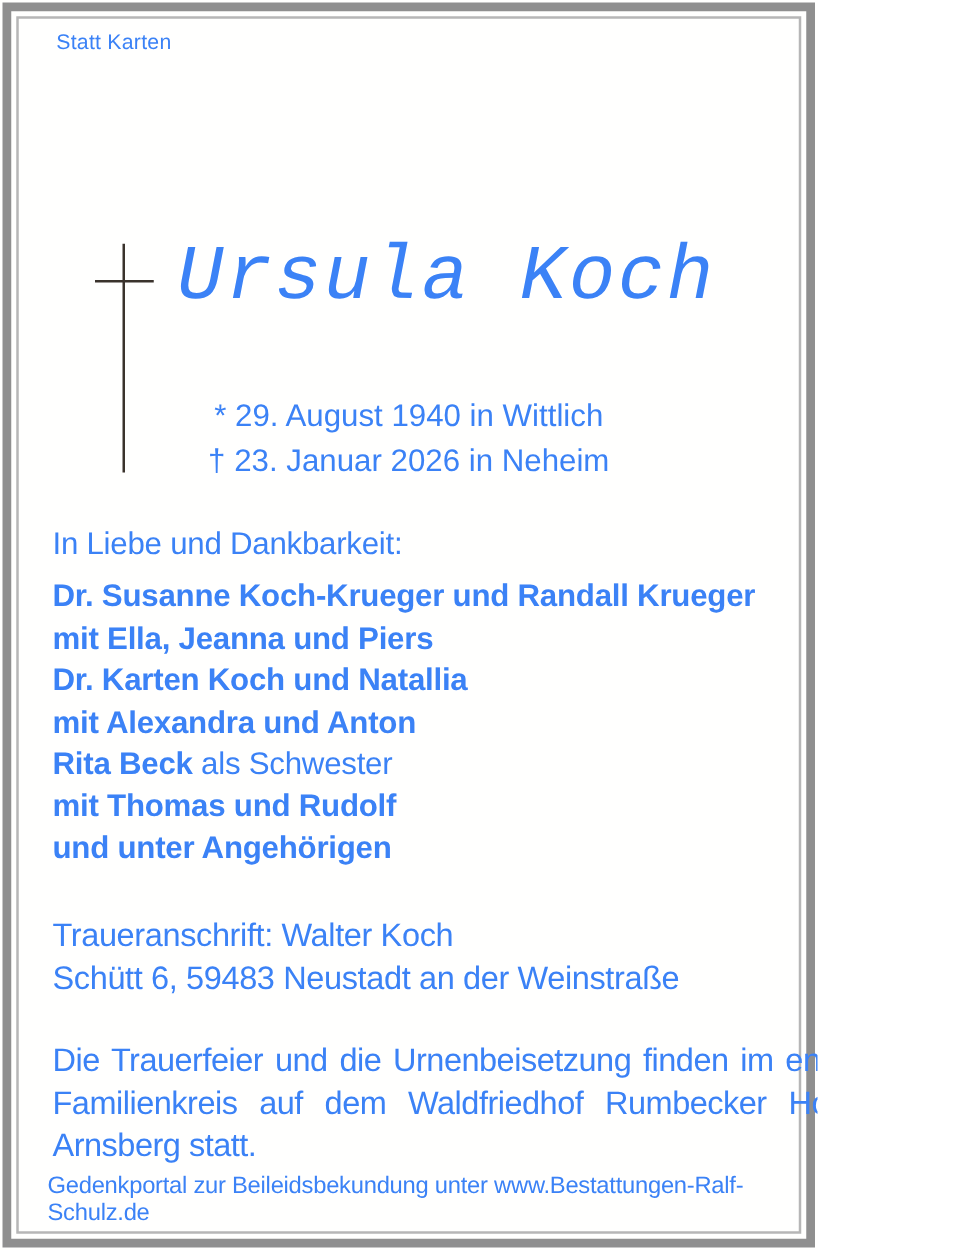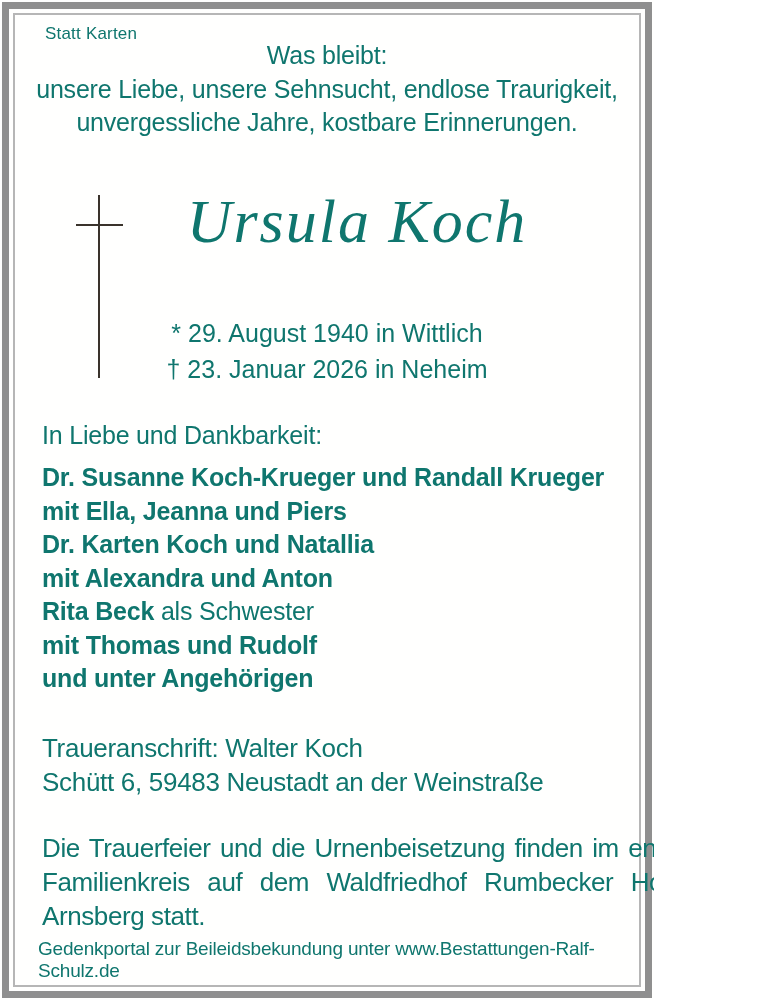--- a/index.html
+++ b/index.html
@@ -7,21 +7,21 @@
   }
   body {
     width: 770px; height: 1000px;
     background: #ffffff;
     font-family: "Liberation Sans", sans-serif;
   }
   .sheet {
     position: relative;
     width: 654px; height: 1000px;
     background: #fffffe;
-    color: #0f766e;
+    color: #3b82f6;
     overflow: hidden;
   }
   
   .frame-band {
     position: absolute; top: 2px; left: 2px; right: 2px; bottom: 2px;
     border: 7px solid #8f8f8f;
     pointer-events: none;
   }
   .frame-line {
     position: absolute; top: 13px; left: 13px; right: 13px; bottom: 13px;
@@ -41,21 +41,21 @@
     position: absolute; left: 98px; top: 195px;
     width: 2px; height: 183px; background: #3a332c;
   }
   .cross-h {
     position: absolute; left: 76px; top: 224px;
     width: 47px; height: 2px; background: #3a332c;
   }
   .name {
     position: absolute; left: 60px; right: 0; top: 186px;
     text-align: center;
-    font-family: Liberation Serif, serif;
+    font-family: Liberation Mono, monospace;
     font-style: italic;
     font-size: 62px;
     letter-spacing: 2px;
   }
   .maiden {
     position: absolute; left: 0; right: 0; top: 283px;
     text-align: center; font-size: 24px;
   }
   .birth {
     position: absolute; left: 0; right: 0; top: 319px;
@@ -92,25 +92,20 @@
 </head>
 <body>
 
 <div class="sheet">
 
   <div class="frame-band"></div>
   <div class="frame-line"></div>
 
   <div class="corner-note">Statt Karten</div>
 
-  <div class="epigraph">
-    <div>Was bleibt:</div>
-    <div>unsere Liebe, unsere Sehnsucht, endlose Traurigkeit,</div>
-    <div>unvergessliche Jahre, kostbare Erinnerungen.</div>
-  </div>
 
   <div>
     <div class="cross-v"></div>
     <div class="cross-h"></div>
   </div>
 
   <div class="name">Ursula Koch</div>
   <div class="birth">* 29. August 1940 in Wittlich</div>
   <div class="death">† 23. Januar 2026 in Neheim</div>
 

